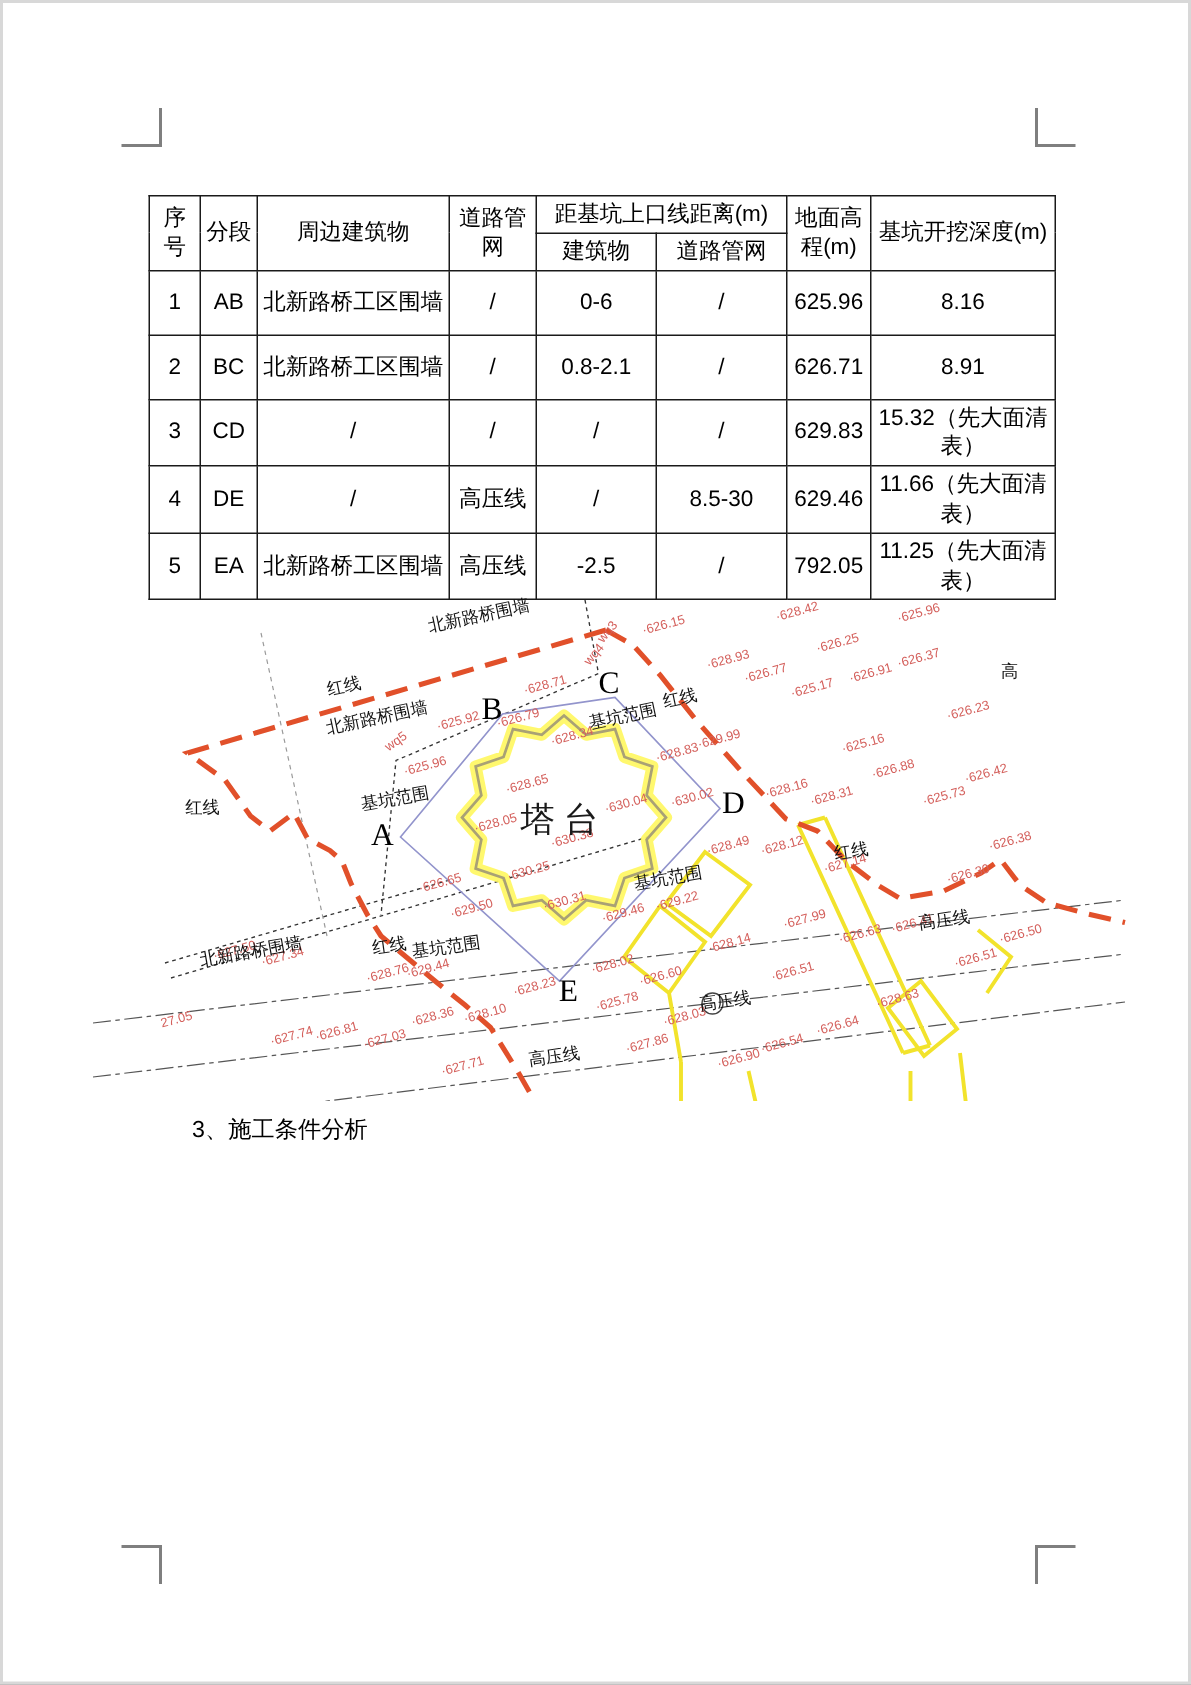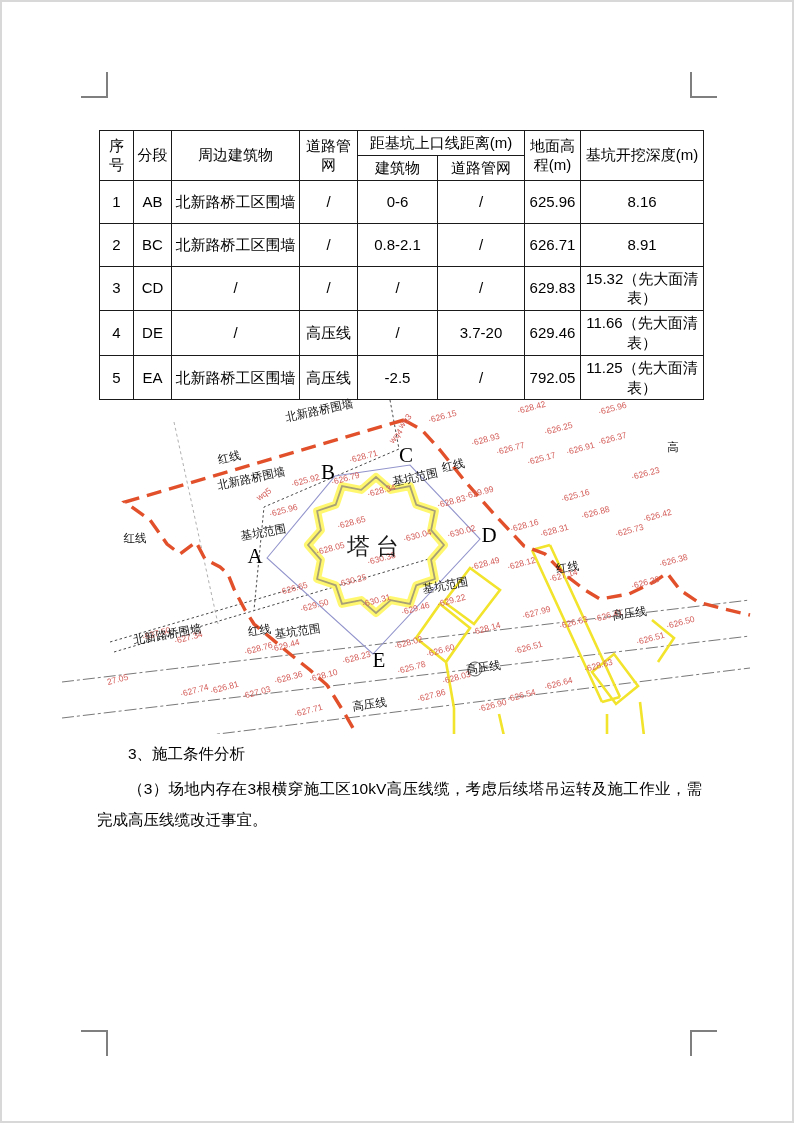--- a/index.html
+++ b/index.html
@@ -102,21 +102,21 @@
             <td>/</td>
             <td>629.83</td>
             <td>15.32（先大面清表）</td>
           </tr>
           <tr>
             <td>4</td>
             <td>DE</td>
             <td>/</td>
             <td>高压线</td>
             <td>/</td>
-            <td>3.7-20</td>
+            <td>8.5-30</td>
             <td>629.46</td>
             <td>11.66（先大面清表）</td>
           </tr>
           <tr>
             <td>5</td>
             <td>EA</td>
             <td>北新路桥工区围墙</td>
             <td>高压线</td>
             <td>-2.5</td>
             <td>/</td>
@@ -249,16 +249,15 @@
         <text x="326" y="477" class="vertex">B</text>
         <text x="404" y="460" class="vertex">C</text>
         <text x="487" y="540" class="vertex">D</text>
         <text x="377" y="665" class="vertex">E</text>
       </g>
     <text id="tower-label" class="tower" x="374" y="552">塔台</text>
   </svg>
 
   <div class="paras">
     <p>3、施工条件分析</p>
-    <p>（3）场地内存在3根横穿施工区10kV高压线缆，考虑后续塔吊运转及施工作业，需完成高压线缆改迁事宜。</p>
   </div>
 
 </div>
 
 </body></html>

